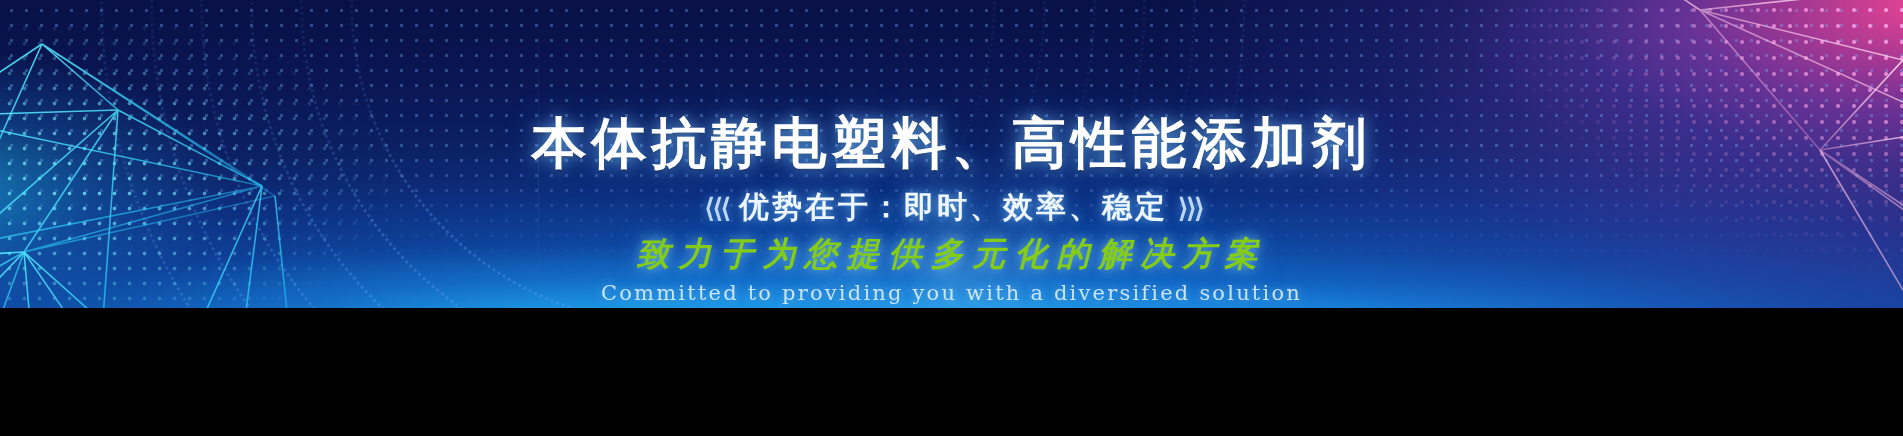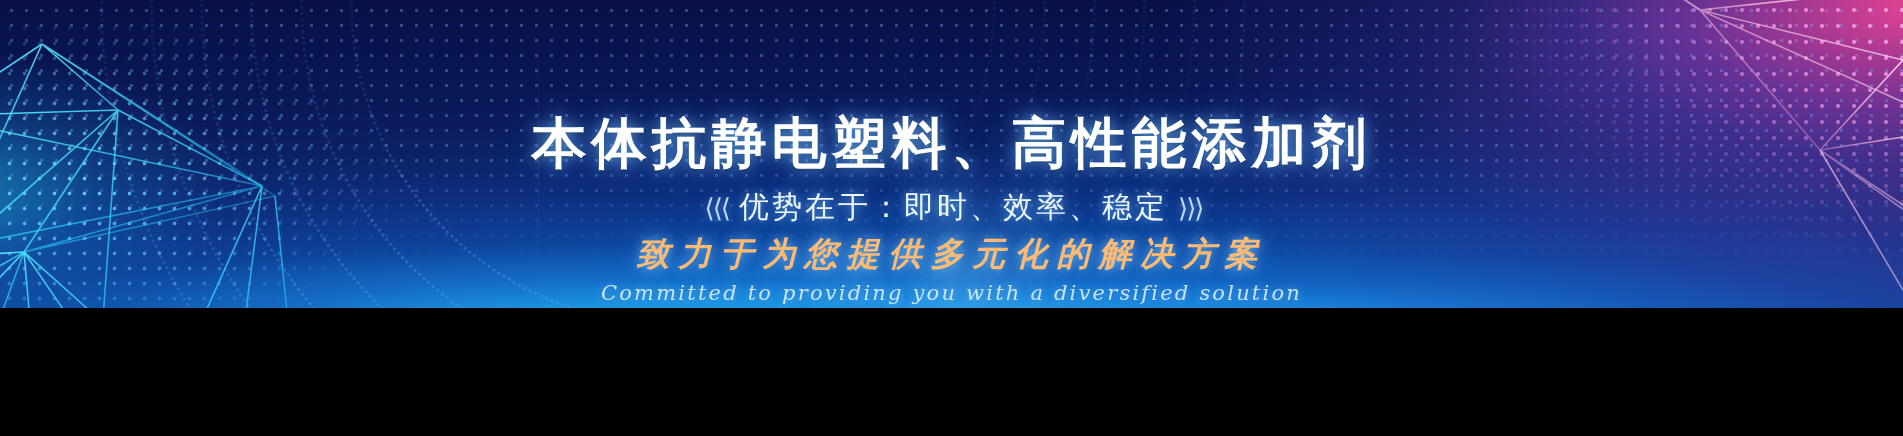--- a/index.html
+++ b/index.html
@@ -136,21 +136,21 @@
     text-shadow:
       0 0 14px rgba(120,200,255,0.65),
       0 0 34px rgba(70,150,255,0.45),
       0 2px 3px rgba(0,0,0,0.35);
     white-space: nowrap;
   }
   .subline {
     position: absolute;
     top: 192px; left: 4px; right: 0;
     font-size: 30px;
-    font-weight: 400;
+    font-weight: 700;
     letter-spacing: 3px;
     color: #eef7ff;
     line-height: 1;
     text-shadow:
       0 0 10px rgba(120,200,255,0.7),
       0 0 26px rgba(60,140,240,0.45);
     white-space: nowrap;
   }
   .subline .chev {
     font-size: 26px;
@@ -160,32 +160,31 @@
     padding: 0 10px;
   }
   .script-cn {
     position: absolute;
     top: 238px; left: 0; right: 0;
     font-family: "Liberation Serif", "DejaVu Serif", serif;
     font-style: italic;
     font-weight: 700;
     font-size: 33px;
     letter-spacing: 9px;
-    color: #fdba74;
+    color: #84cc16;
     line-height: 1;
     text-shadow:
       0 0 12px rgba(140,215,255,0.75),
       0 0 28px rgba(60,150,245,0.5);
     white-space: nowrap;
   }
   .script-en {
     position: absolute;
     top: 283px; left: 0; right: 0;
     font-family: "DejaVu Serif", "Liberation Serif", serif;
-    font-style: italic;
     font-weight: 400;
     font-size: 21px;
     letter-spacing: 2.2px;
     color: rgba(226,243,255,0.86);
     line-height: 1;
     text-shadow: 0 0 10px rgba(140,215,255,0.55);
     white-space: nowrap;
   }
 </style>
 </head>

